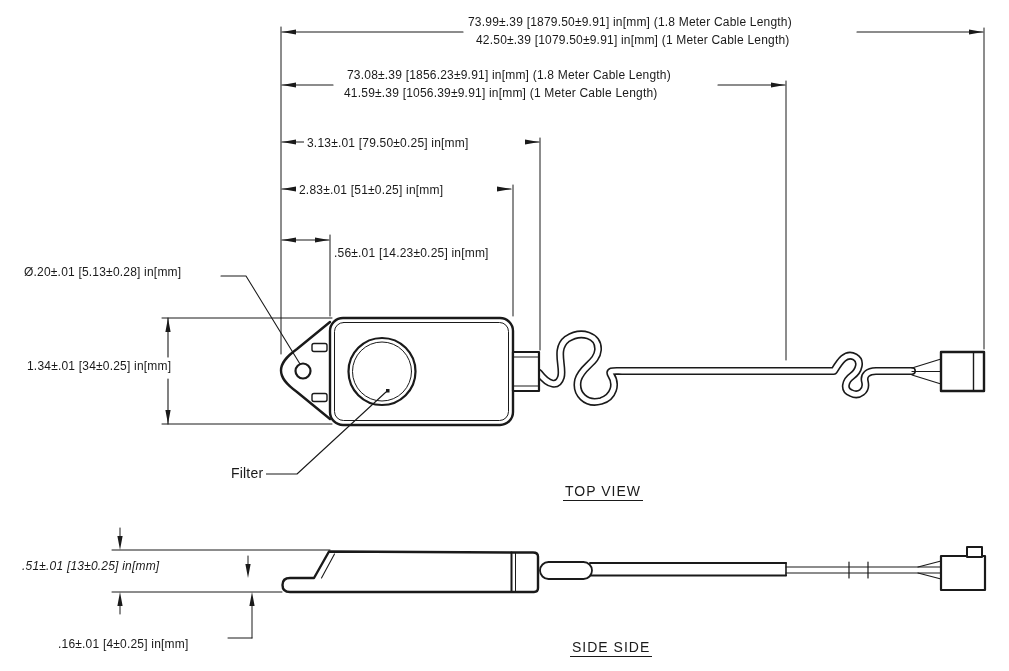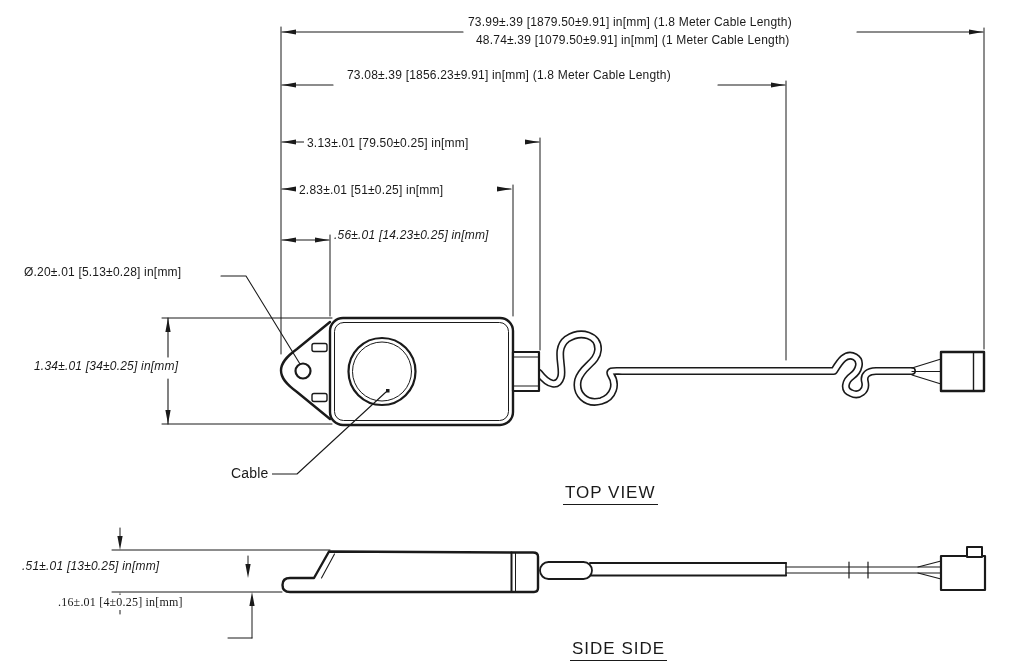--- a/index.html
+++ b/index.html
@@ -7,36 +7,36 @@
     position:relative;width:1009px;height:671px;background:#fff;overflow:hidden;
     font-family:"Liberation Sans","DejaVu Sans",sans-serif;color:#1a1a1a;
   }
   #linework{position:absolute;left:0;top:0;z-index:1;}
   .lbl{
     position:absolute;z-index:2;white-space:nowrap;background:#fff;
     font-size:12px;line-height:15px;letter-spacing:.2px;padding:0 3px;
   }
   .viewlbl{
     position:absolute;z-index:2;white-space:nowrap;background:#fff;
-    font-size:17px;letter-spacing:1px;border-bottom:1.6px solid #1a1a1a;
+    font-size:14px;letter-spacing:1px;border-bottom:1.6px solid #1a1a1a;
     padding:0 2px 1px 2px;
   }
   
   .d-total18 {left:465px;top:15px;}
   .d-total1  {left:473px;top:33px;}
   .d-conn18  {left:344px;top:68px;}
   .d-conn1   {left:341px;top:86px;}
   .d-bodystub{left:304px;top:136px;}
   .d-body    {left:296px;top:183px;}
-  .d-tab     {left:331px;top:228px;font-style:italic;}
+  .d-tab     {left:331px;top:246px;}
   .d-hole    {left:21px; top:265px;}
-  .d-height  {left:31px; top:359px;font-style:italic;}
+  .d-height  {left:24px; top:359px;}
   .d-filter  {left:228px;top:466px;font-size:14px;}
   .d-thick   {left:19px; top:559px;font-style:italic;}
-  .d-flange  {left:55px; top:595px;font-family:Liberation Serif, serif;}
+  .d-flange  {left:55px; top:637px;}
   .v-top     {left:563px;top:483px;}
   .v-side    {left:570px;top:639px;}
 </style>
 </head>
 <body>
 
 <div id="stage">
 
   <svg id="linework" width="1009" height="671" viewBox="0 0 1009 671">
     <g stroke="#1a1a1a" fill="none" stroke-linecap="round" stroke-linejoin="round">
@@ -162,26 +162,27 @@
       <g fill="#1a1a1a" stroke="none">
         <polygon points="120,550 117.4,536 122.6,536"></polygon>
         <polygon points="120,592 117.4,606 122.6,606"></polygon>
         <polygon points="248,578 245.4,564 250.6,564"></polygon>
         <polygon points="252,592 249.4,606 254.6,606"></polygon>
       </g>
     </g>
   </svg>
 
   <div class="lbl d-total18">73.99±.39 [1879.50±9.91] in[mm] (1.8 Meter Cable Length)</div>
-  <div class="lbl d-total1">48.74±.39 [1079.50±9.91] in[mm] (1 Meter Cable Length)</div>
+  <div class="lbl d-total1">42.50±.39 [1079.50±9.91] in[mm] (1 Meter Cable Length)</div>
   <div class="lbl d-conn18">73.08±.39 [1856.23±9.91] in[mm] (1.8 Meter Cable Length)</div>
+  <div class="lbl d-conn1">41.59±.39 [1056.39±9.91] in[mm] (1 Meter Cable Length)</div>
   <div class="lbl d-bodystub">3.13±.01 [79.50±0.25] in[mm]</div>
   <div class="lbl d-body">2.83±.01 [51±0.25] in[mm]</div>
   <div class="lbl d-tab">.56±.01 [14.23±0.25] in[mm]</div>
   <div class="lbl d-hole">Ø.20±.01 [5.13±0.28] in[mm]</div>
   <div class="lbl d-height">1.34±.01 [34±0.25] in[mm]</div>
-  <div class="lbl d-filter">Cable</div>
+  <div class="lbl d-filter">Filter</div>
   <div class="lbl d-thick">.51±.01 [13±0.25] in[mm]</div>
   <div class="lbl d-flange">.16±.01 [4±0.25] in[mm]</div>
   <div class="viewlbl v-top">TOP VIEW</div>
   <div class="viewlbl v-side">SIDE SIDE</div>
 
 </div>
 
 </body></html>

